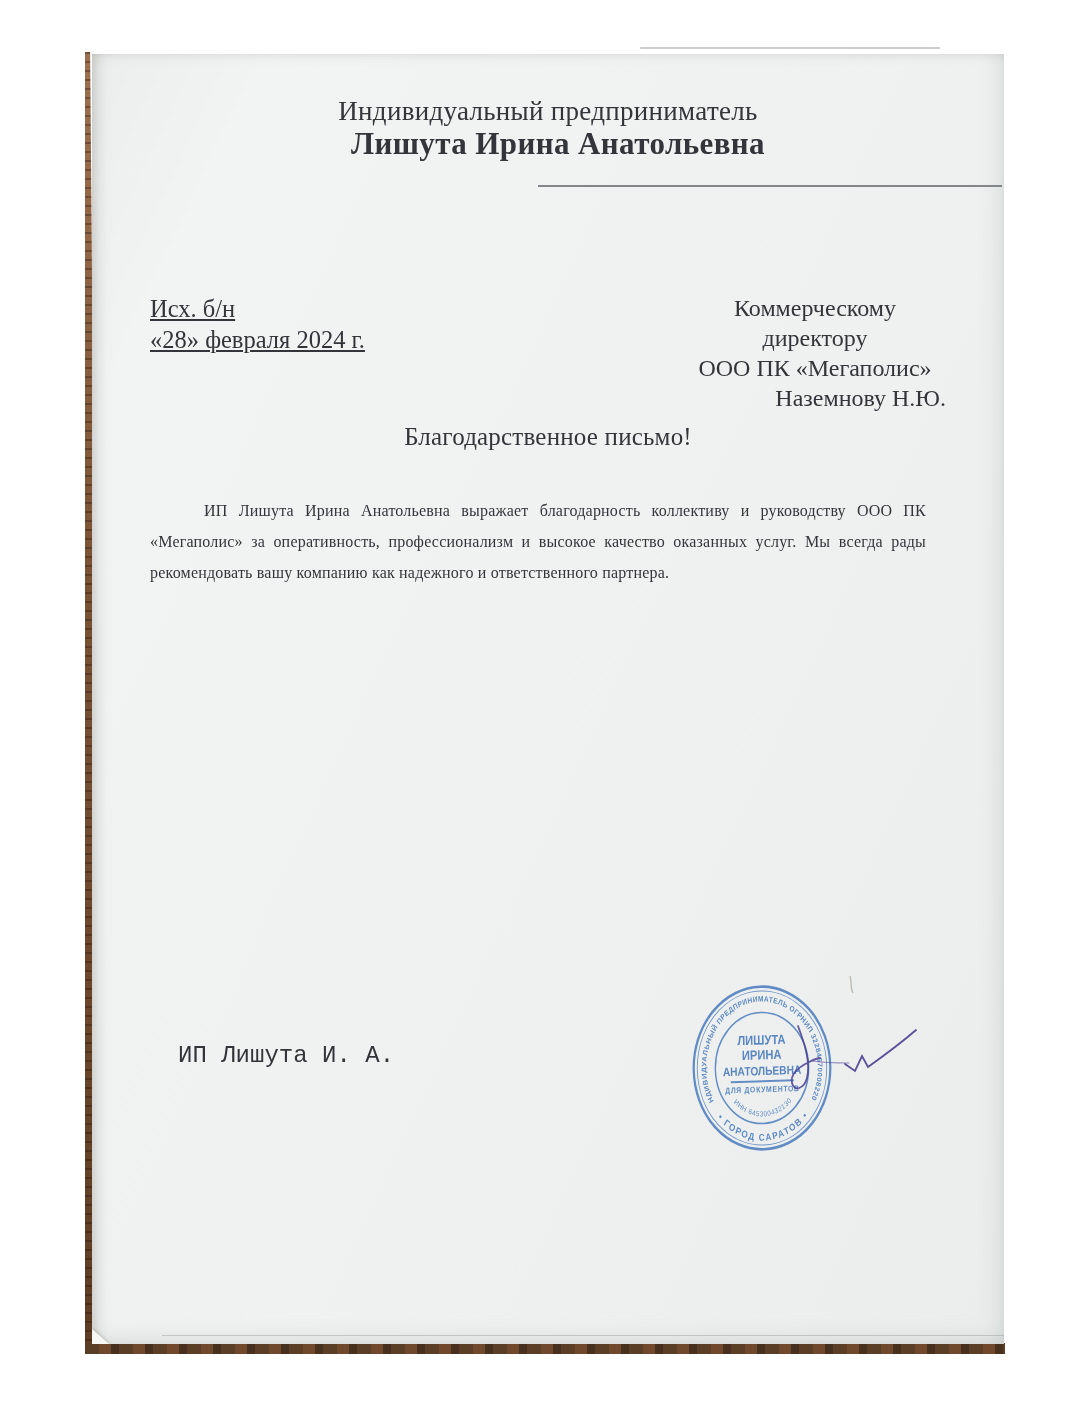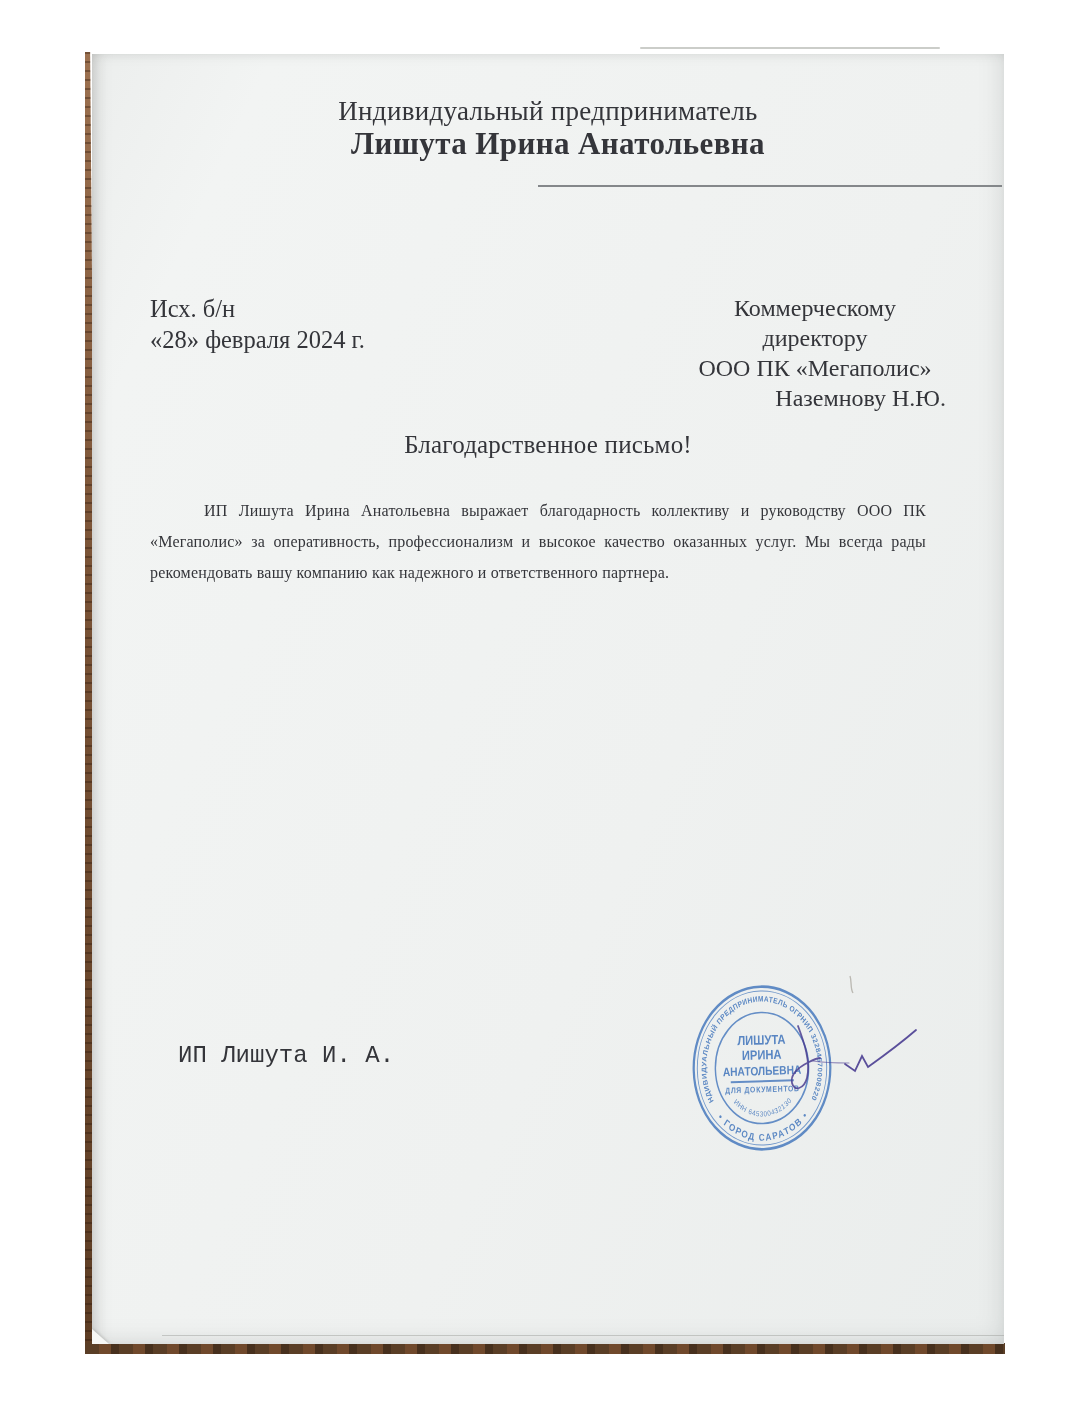--- a/index.html
+++ b/index.html
@@ -48,27 +48,27 @@
     filter:drop-shadow(1px -1px 1px rgba(120,120,115,.25));
   }
 
   .lh1 { position:absolute; left:0; right:0; top:42px; text-align:center;
          font-size:27px; letter-spacing:.3px; }
   .lh2 { position:absolute; left:0; right:0; top:72px; text-align:center;
          font-size:31px; font-weight:bold; letter-spacing:.4px;padding-left:20px; }
   .rule { position:absolute; left:446px; top:131px; width:464px; height:2px;
           background:#84878a; }
 
-  .meta-left { position:absolute; left:58px; top:239px; font-size:24.5px; line-height:31px; }
+  .meta-left { position:absolute; left:58px; top:239px; font-size:24.5px; line-height:31px;text-decoration:underline; }
   .recipient { position:absolute; right:54px; top:239px; width:270px;
                font-size:24px; line-height:30px; text-align:center; }
   .recipient .r3 { text-align:right; padding-right:4px; }
 
   .title { position:absolute; left:0; right:0; top:369px; text-align:center;
-           font-size:25px; letter-spacing:.2px;margin-top:8px; }
+           font-size:25px; letter-spacing:.2px; }
 
   .body-text { position:absolute; left:58px; top:441px; width:776px;
                font-size:16px; line-height:31px; text-align:justify;
                text-indent:54px; letter-spacing:.2px; }
 
   .signoff { position:absolute; left:86px; top:988px; font-size:24px;font-family:Liberation Mono, monospace; }
 
   .stamp-svg { position:absolute; left:676px; top:982px; width:172px; height:172px;
                transform:scaleX(.84) rotate(-1.5deg); opacity:.93; }
   .stamp-svg text { font-family:"Liberation Sans", sans-serif; fill:#4578bd; }

